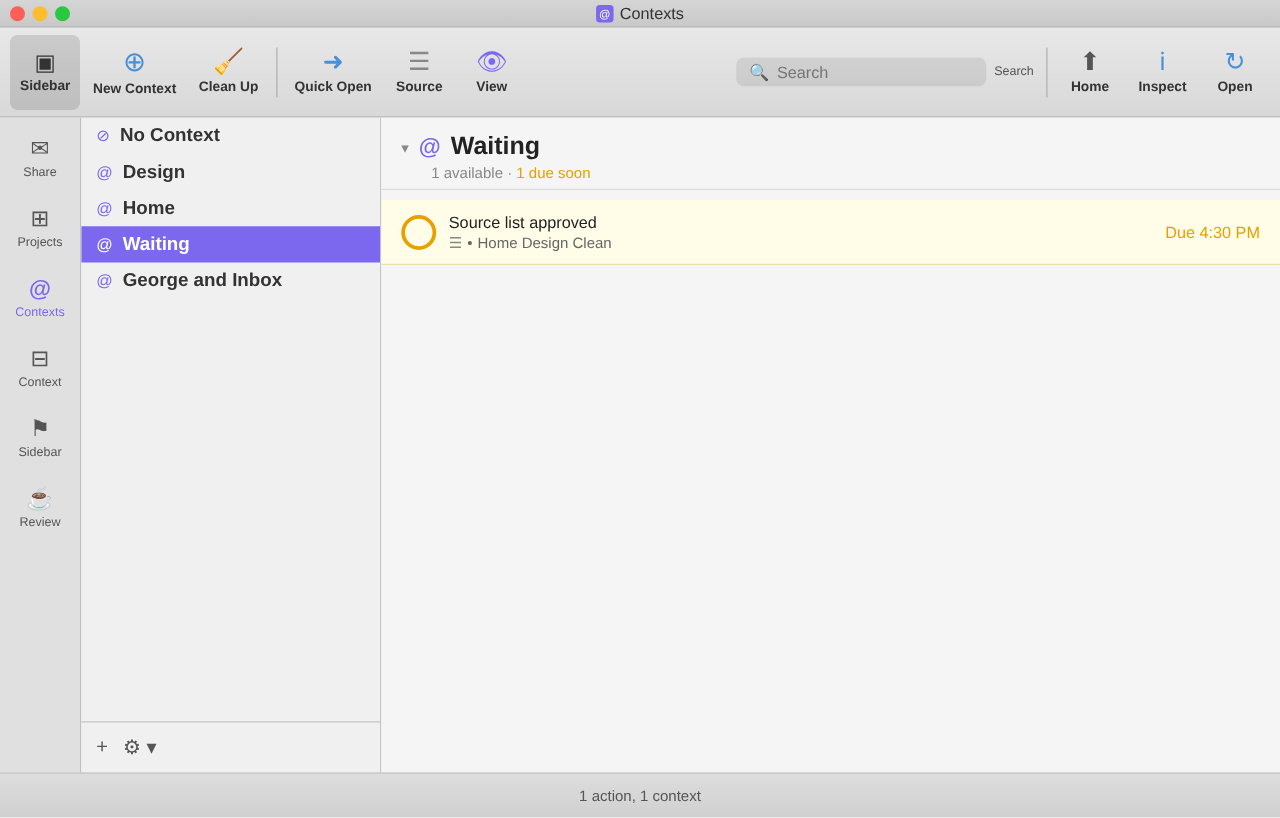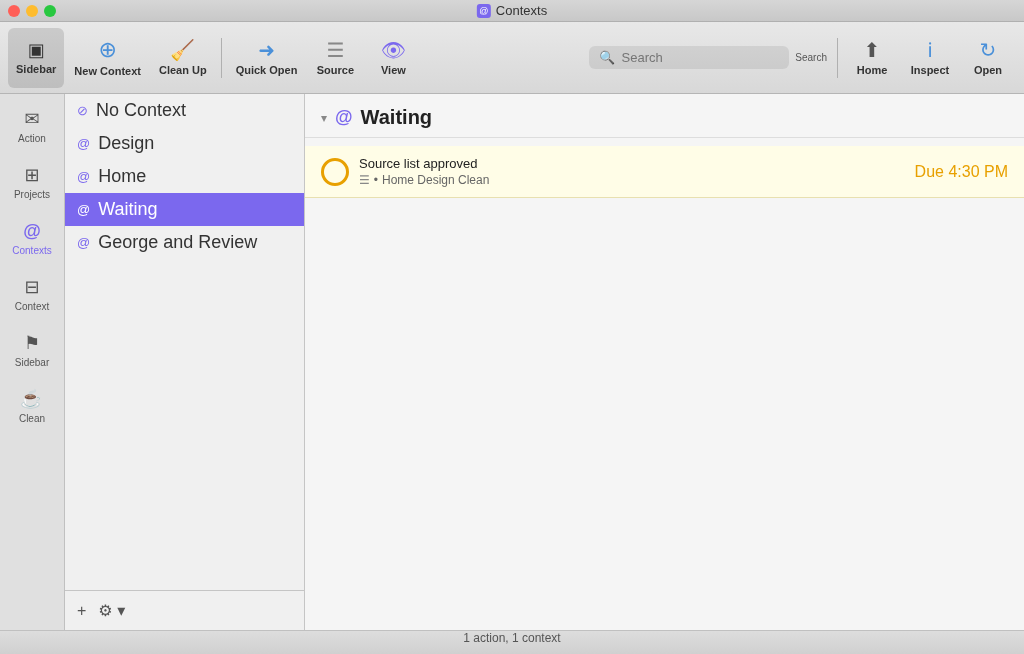--- a/index.html
+++ b/index.html
@@ -178,21 +178,21 @@
       cursor: pointer;
       gap: 8px;
       color: #333;
     }
     .context-item.selected {
       background: #7b68ee;
       color: white;
     }
     .context-item.selected .ctx-icon { color: white; }
     .ctx-icon { font-size: 13px; color: #7b68ee; }
-    .ctx-label { font-size: 18px; }
+    .ctx-label { font-size: 15px; font-weight: bold; }
     .context-list-bottom {
       margin-top: auto;
       padding: 8px;
       display: flex;
       align-items: center;
       gap: 4px;
       border-top: 1px solid #c5c5c5;
     }
     .ctx-bottom-btn {
       background: none;
@@ -270,34 +270,34 @@
       margin-bottom: 2px;
     }
     .task-subtitle {
       font-size: 12px;
       color: #666;
       display: flex;
       align-items: center;
       gap: 4px;
     }
     .task-due {
-      font-size: 16px;
+      font-size: 13px;
       color: #e8a000;
       font-weight: 500;
       margin-left: auto;
     }
     .task-note-icon { color: #888; font-size: 12px; }
 
     
     .status-bar {
-      height: 24px;
+      height: 36px;
       background: linear-gradient(to bottom, #ddd, #d0d0d0);
       border-top: 1px solid #c0c0c0;
       display: flex;
-      align-items: flex-start;
+      align-items: center;
       justify-content: center;
       font-size: 12px;
       color: #555;
       flex-shrink: 0;
     }
 
     
     .icon-sidebar { font-size: 18px; }
   </style>
 </head>
@@ -375,41 +375,41 @@
     <span class="tb-icon" style="color:#4a90d9;">↻</span>
     <span class="tb-label">Open</span>
   </button>
 </div>
 
 <div class="main-layout">
 
   <div class="sidebar-narrow">
     <div class="sidebar-item-narrow">
       <span class="sn-icon">✉</span>
-      <span class="sn-label">Action</span>
+      <span class="sn-label">Share</span>
     </div>
     <div class="sidebar-item-narrow">
       <span class="sn-icon">⊞</span>
       <span class="sn-label">Projects</span>
     </div>
     <div class="sidebar-item-narrow contexts-active">
       <span class="sn-icon" style="color:#7b68ee;font-weight:bold;">@</span>
       <span class="sn-label" style="color:#7b68ee;">Contexts</span>
     </div>
     <div class="sidebar-item-narrow">
       <span class="sn-icon">⊟</span>
       <span class="sn-label">Context</span>
     </div>
     <div class="sidebar-item-narrow">
       <span class="sn-icon">⚑</span>
       <span class="sn-label">Sidebar</span>
     </div>
     <div class="sidebar-item-narrow">
       <span class="sn-icon">☕</span>
-      <span class="sn-label">Clean</span>
+      <span class="sn-label">Review</span>
     </div>
   </div>
 
   <div class="context-list">
     <div class="context-item">
       <span class="ctx-icon">⊘</span>
       <span class="ctx-label">No Context</span>
     </div>
     <div class="context-item">
       <span class="ctx-icon">@</span>
@@ -418,37 +418,42 @@
     <div class="context-item">
       <span class="ctx-icon">@</span>
       <span class="ctx-label">Home</span>
     </div>
     <div class="context-item selected">
       <span class="ctx-icon">@</span>
       <span class="ctx-label">Waiting</span>
     </div>
     <div class="context-item">
       <span class="ctx-icon">@</span>
-      <span class="ctx-label">George and Review</span>
+      <span class="ctx-label">George and Inbox</span>
     </div>
 
     <div style="flex:1;"></div>
     <div class="context-list-bottom">
       <button class="ctx-bottom-btn">+</button>
       <button class="ctx-bottom-btn">⚙ ▾</button>
     </div>
   </div>
 
   <div class="main-content">
 
     <div class="context-header">
       <div class="context-header-title-row">
         <span class="ctx-header-arrow">▾</span>
         <span class="ctx-header-at">@</span>
         <span class="ctx-header-title">Waiting</span>
+      </div>
+      <div class="ctx-header-sub">
+        <span>1 available</span>
+        <span> · </span>
+        <span class="due-soon">1 due soon</span>
       </div>
     </div>
 
     <div class="task-list">
       <div class="task-item">
         <div class="task-circle"></div>
         <div class="task-content">
           <div class="task-title">Source list approved</div>
           <div class="task-subtitle">
             <span class="task-note-icon">☰</span>

